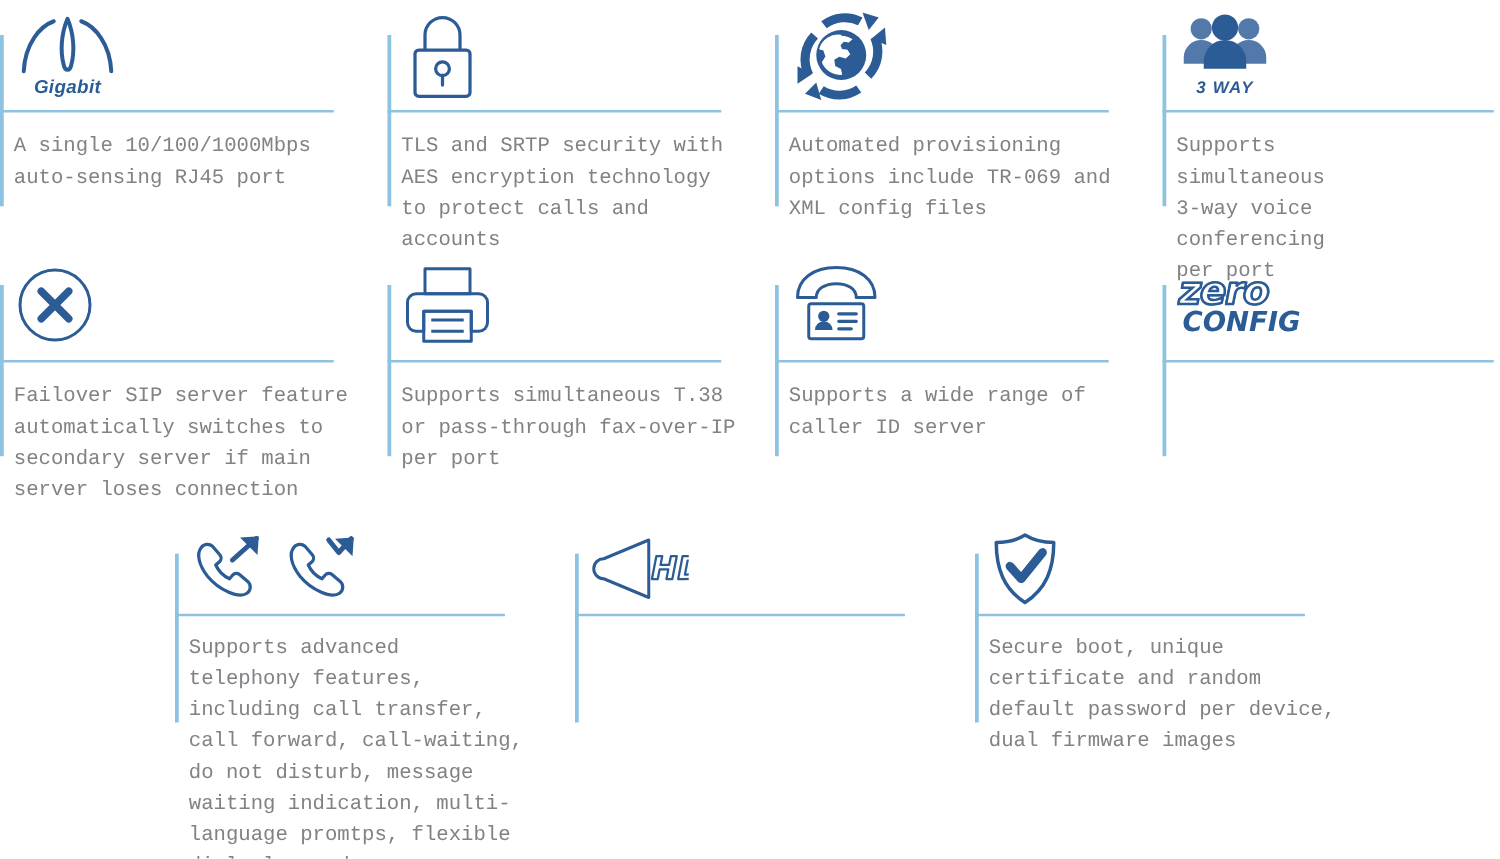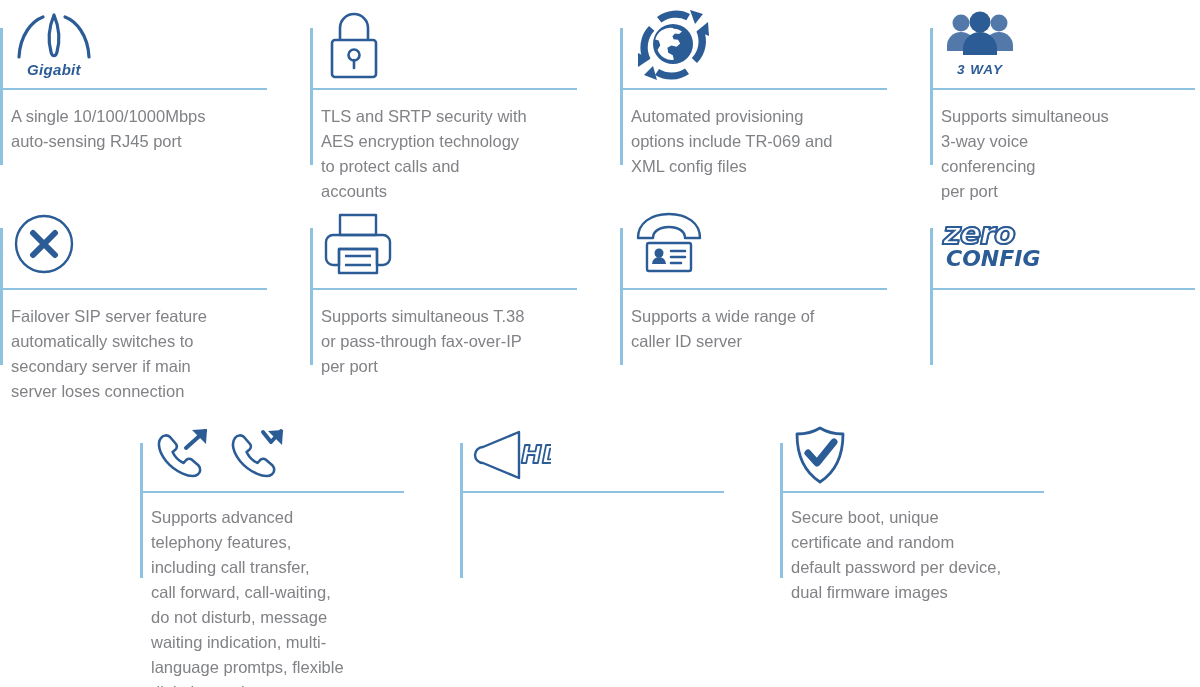--- a/index.html
+++ b/index.html
@@ -132,21 +132,21 @@
     font-style: italic;
     font-size: 22px;
     letter-spacing: 0px;
     margin-top: 2px;
     margin-left: 3px;
     color: #2c5c96;
   }
 
   
   .card-text {
-    font-family: Liberation Sans, sans-serif;
+    font-family: Liberation Mono, monospace;
     font-size: 16.5px;
     line-height: 25px;
     color: #808286;
     padding-top: 16px;
     padding-right: 24px;
     white-space: pre-line;
   }
   .row-3 .card-text { padding-top: 14px; }
 </style>
 </head>

